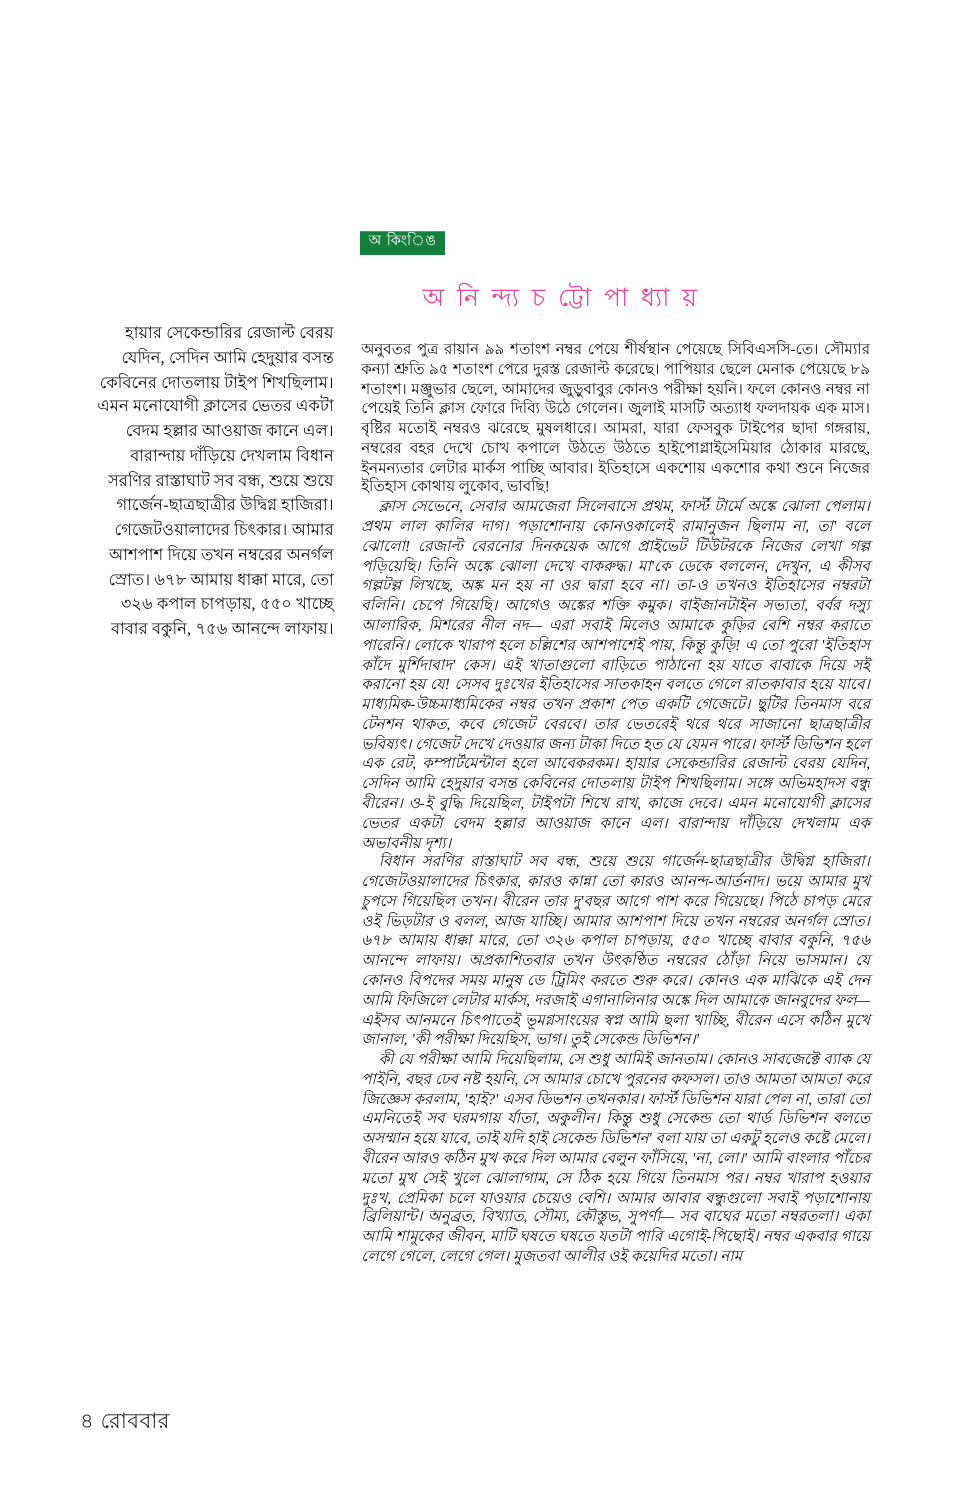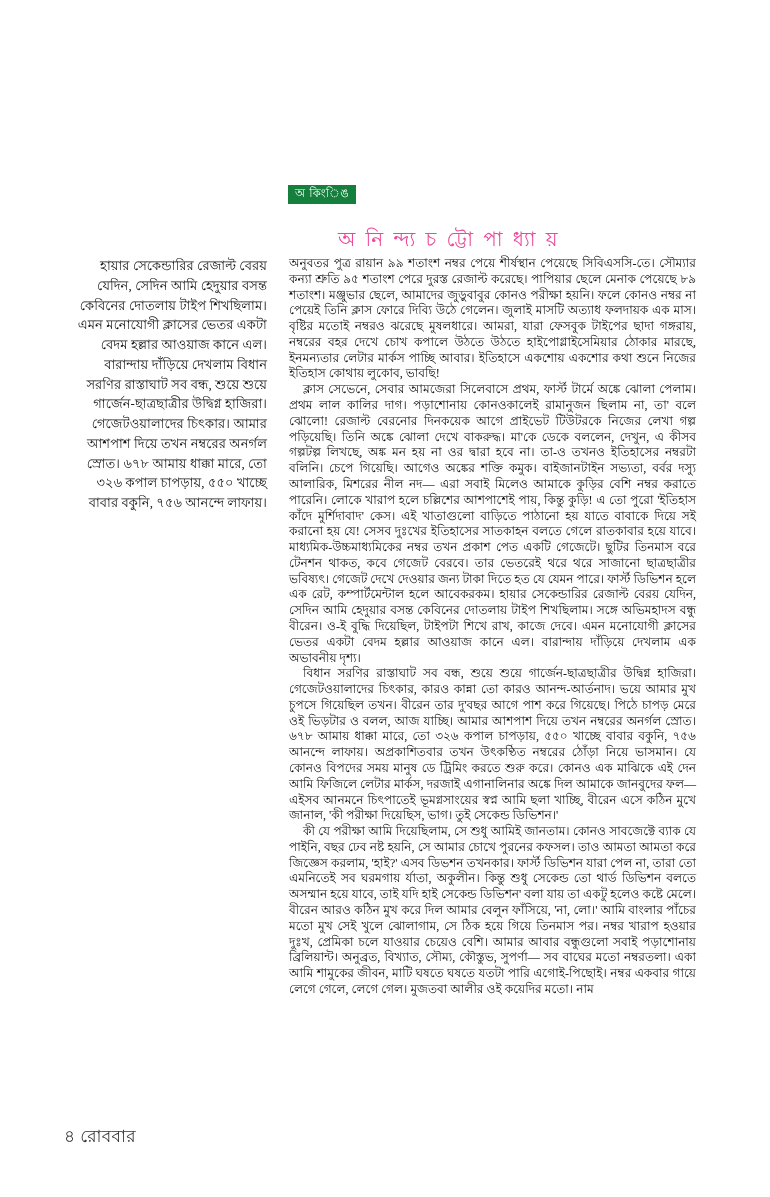--- a/index.html
+++ b/index.html
@@ -64,35 +64,36 @@
     line-height: 1.52;
     color: #111111;
     letter-spacing: 0.1px;
     margin-top: 28px;
   }
 
   
   .body-col {
     position: absolute;
     left: 289px;
-    top: 256px;
+    top: 272px;
     width: 407px;
     font-size: 12.1px;
     line-height: 1.305;
     text-align: justify;
     color: #111111;
     text-justify: inter-word;
   }
   .body-col p {
     margin: 0;
     text-indent: 0;
   }
   .body-col p + p {
     margin-top: 0px;
     text-indent: 14px;
+    font-style: italic;
   }
 
   
   .footer {
     position: absolute;
     left: 64px;
     bottom: 46px;
     font-size: 17px;
     color: #333333;
     font-family: "Liberation Serif", serif;

